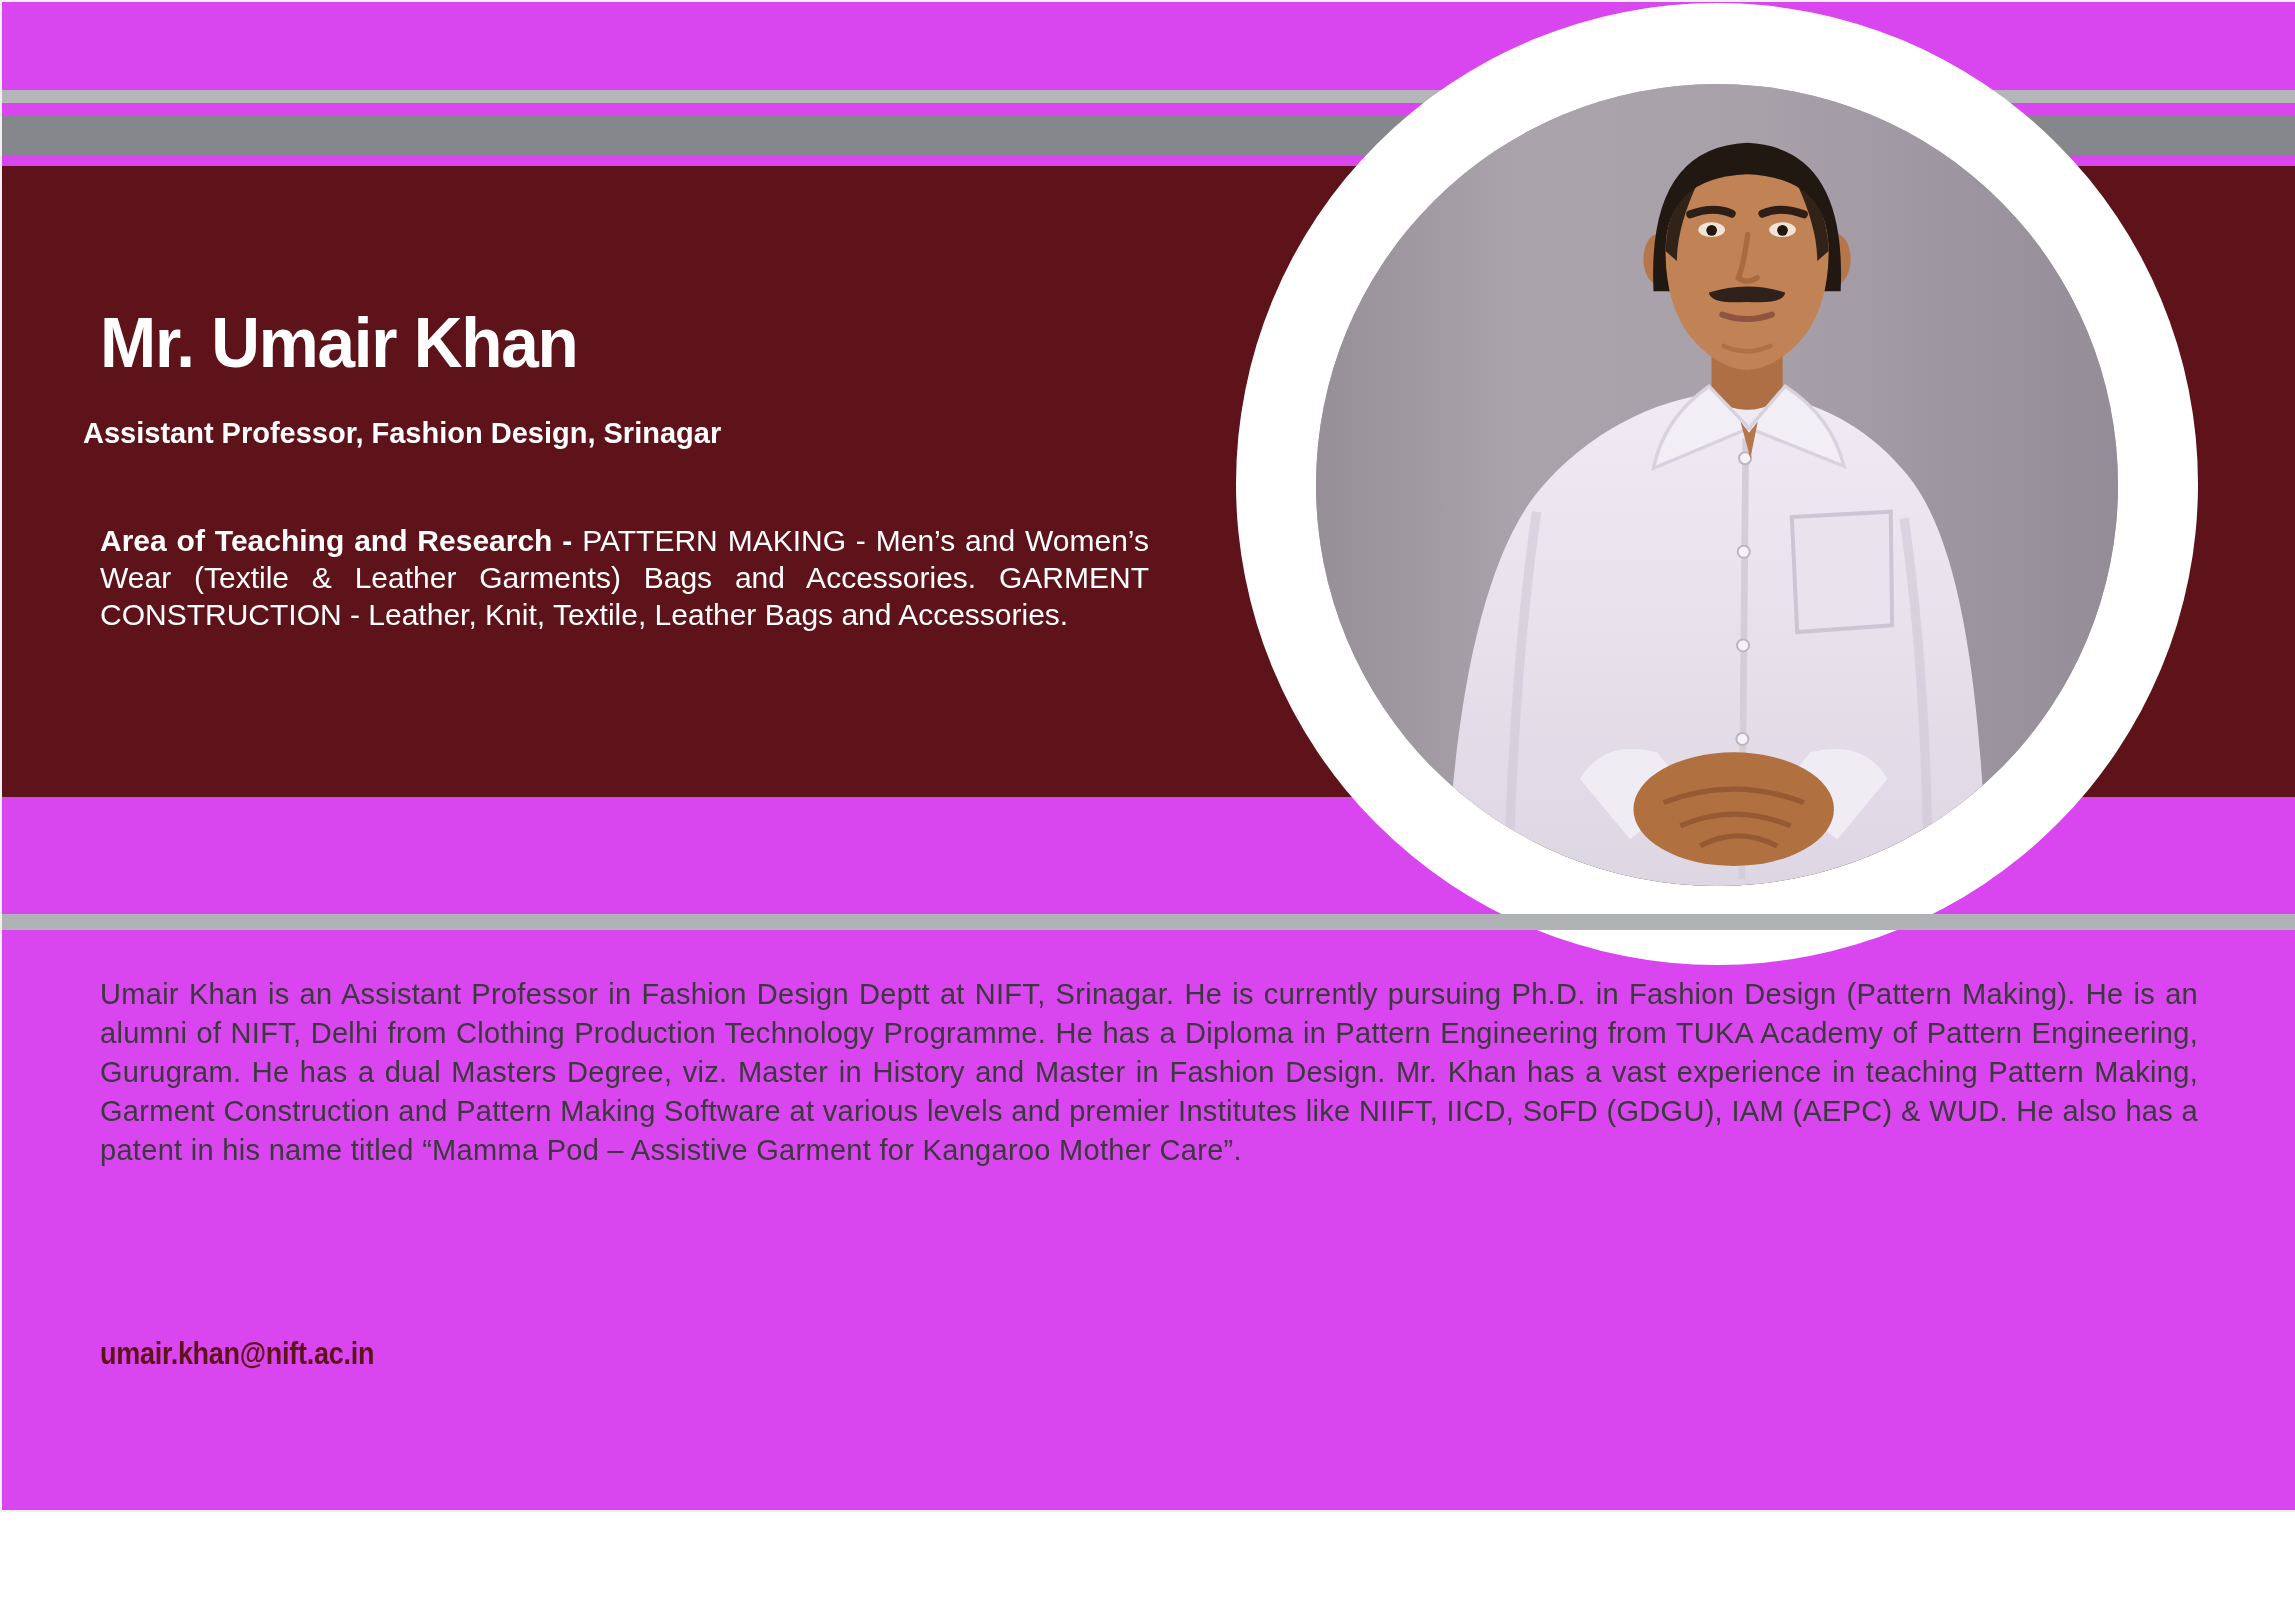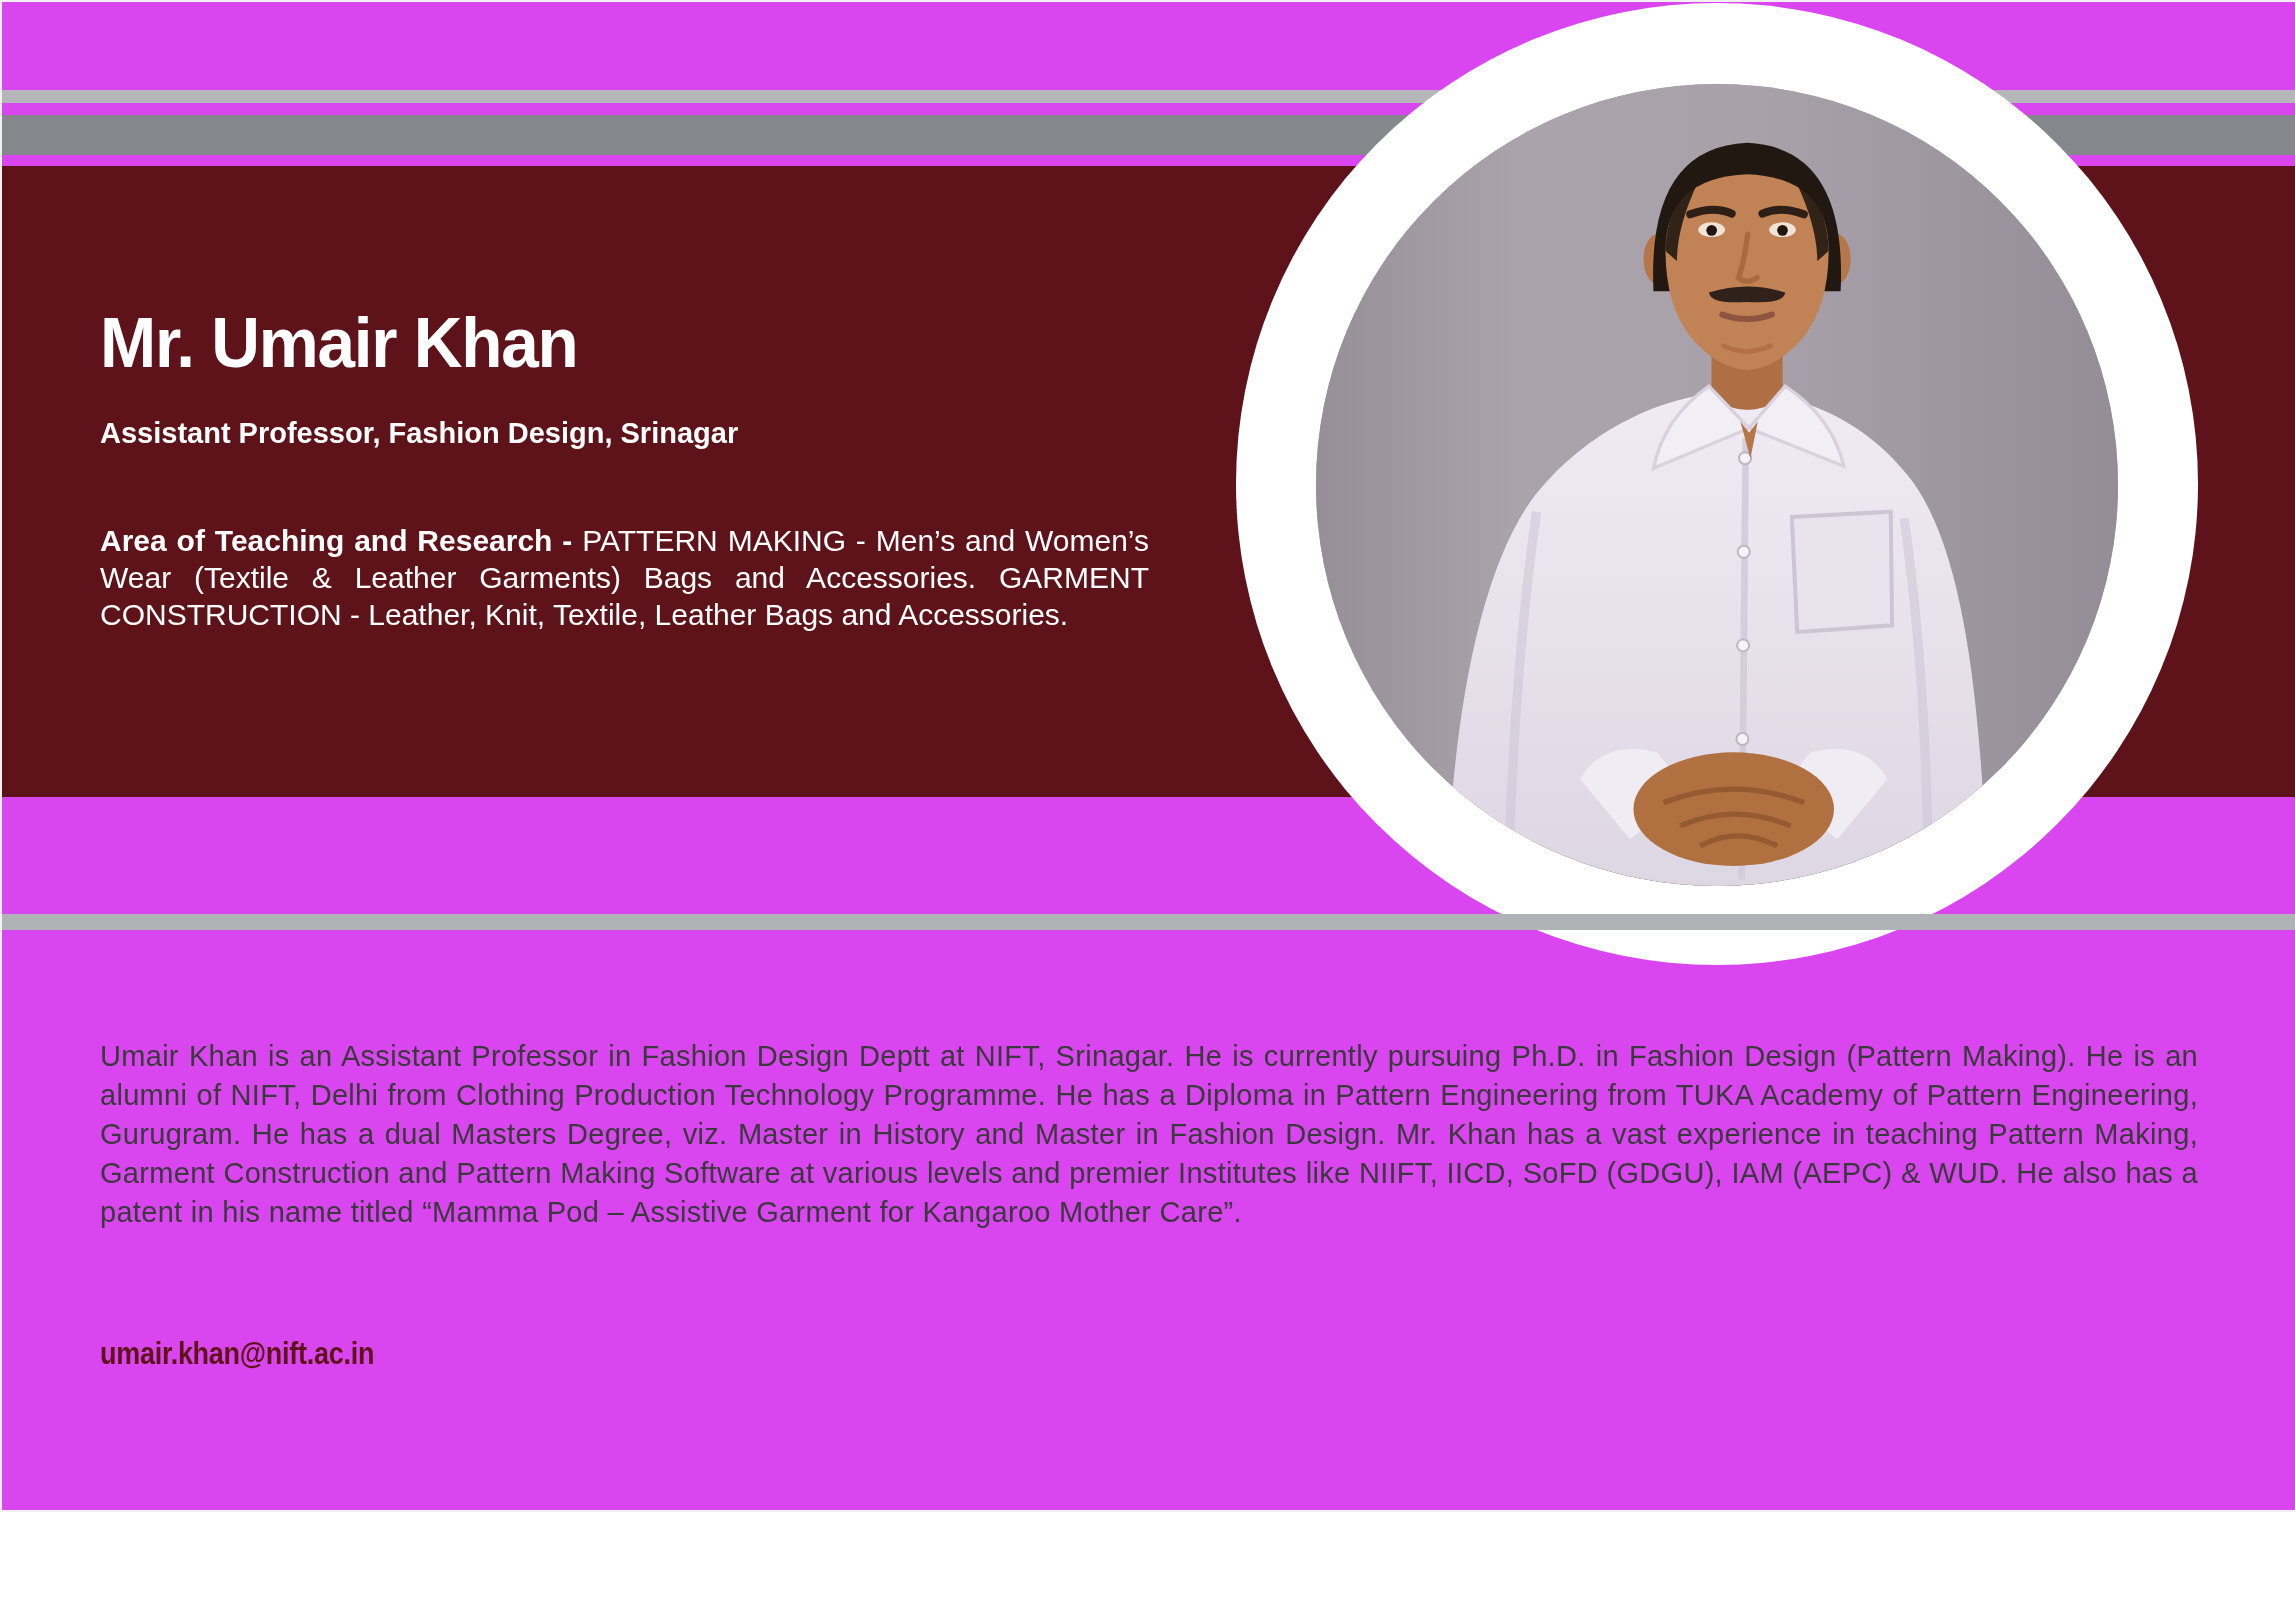--- a/index.html
+++ b/index.html
@@ -28,31 +28,31 @@
   }
   .photo-disc svg { display:block; width:100%; height:100%; }
   .stripe-bottom { top:914px; height:16px; background:#b0b3b6; z-index:5; }
 
   .name {
     position:absolute; left:100px; top:302px; font-size:71px; font-weight:700;
     color:#ffffff; letter-spacing:-1.3px; white-space:nowrap;
     transform:scaleX(.95); transform-origin:left top; z-index:6;
   }
   .subtitle {
-    position:absolute; left:100px; top:417px; font-size:29px; font-weight:700;
+    position:absolute; left:83px; top:417px; font-size:29px; font-weight:700;
     color:#ffffff; white-space:nowrap; z-index:6;
   }
   .area {
     position:absolute; left:100px; top:522px; width:1049px;
     font-size:30px; line-height:37px; color:#ffffff;
     text-align:justify; z-index:6;
   }
   .area .lead { font-weight:700;margin-top:20px; }
   .bio {
-    position:absolute; left:100px; top:1037px; width:2098px;
+    position:absolute; left:100px; top:975px; width:2098px;
     font-size:29px; line-height:39px; letter-spacing:0.3px; color:#3a393b;
     text-align:justify; z-index:6;
   }
   .email {
     position:absolute; left:100px; top:1336px; font-size:31px; font-weight:700;
     color:#5e131a; letter-spacing:-0.3px; white-space:nowrap;
     transform:scaleX(.87); transform-origin:left top; z-index:6;
     text-decoration:none; display:inline-block;
   }
 </style>

